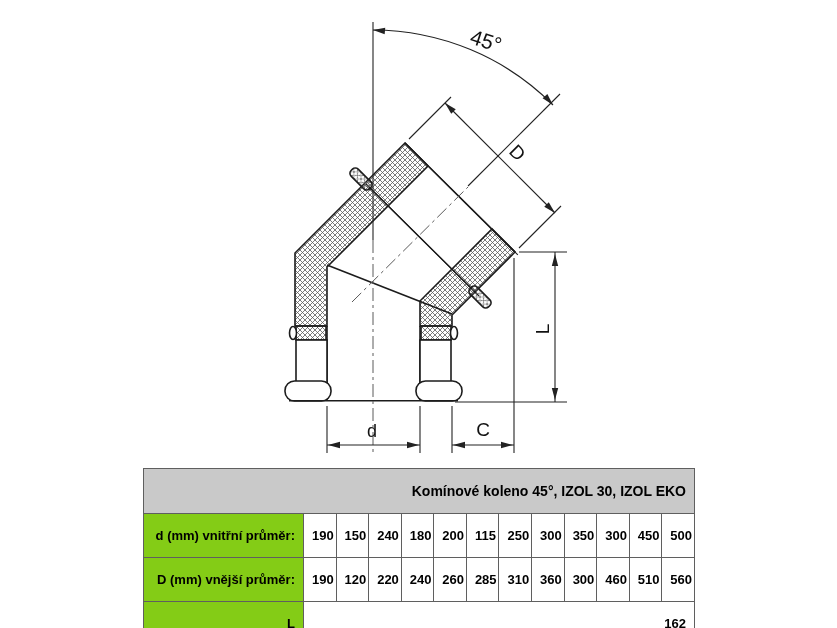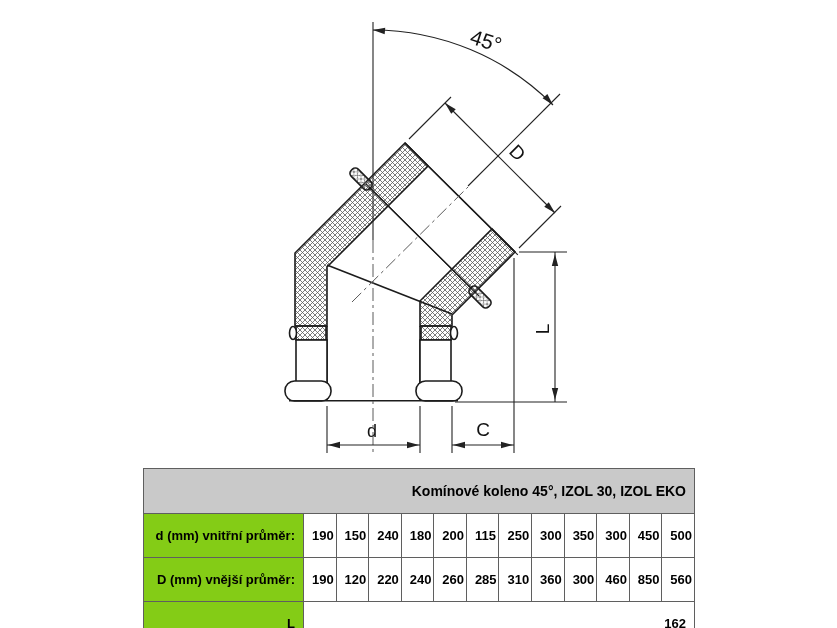--- a/index.html
+++ b/index.html
@@ -149,21 +149,21 @@
           <td>190</td>
           <td>120</td>
           <td>220</td>
           <td>240</td>
           <td>260</td>
           <td>285</td>
           <td>310</td>
           <td>360</td>
           <td>300</td>
           <td>460</td>
-          <td>850</td>
+          <td>510</td>
           <td>560</td>
         </tr>
         <tr>
           <td class="lbl">L</td>
           <td colspan="12">162</td>
         </tr>
         <tr>
           <td class="lbl">C</td>
           <td colspan="12">79</td>
         </tr>

